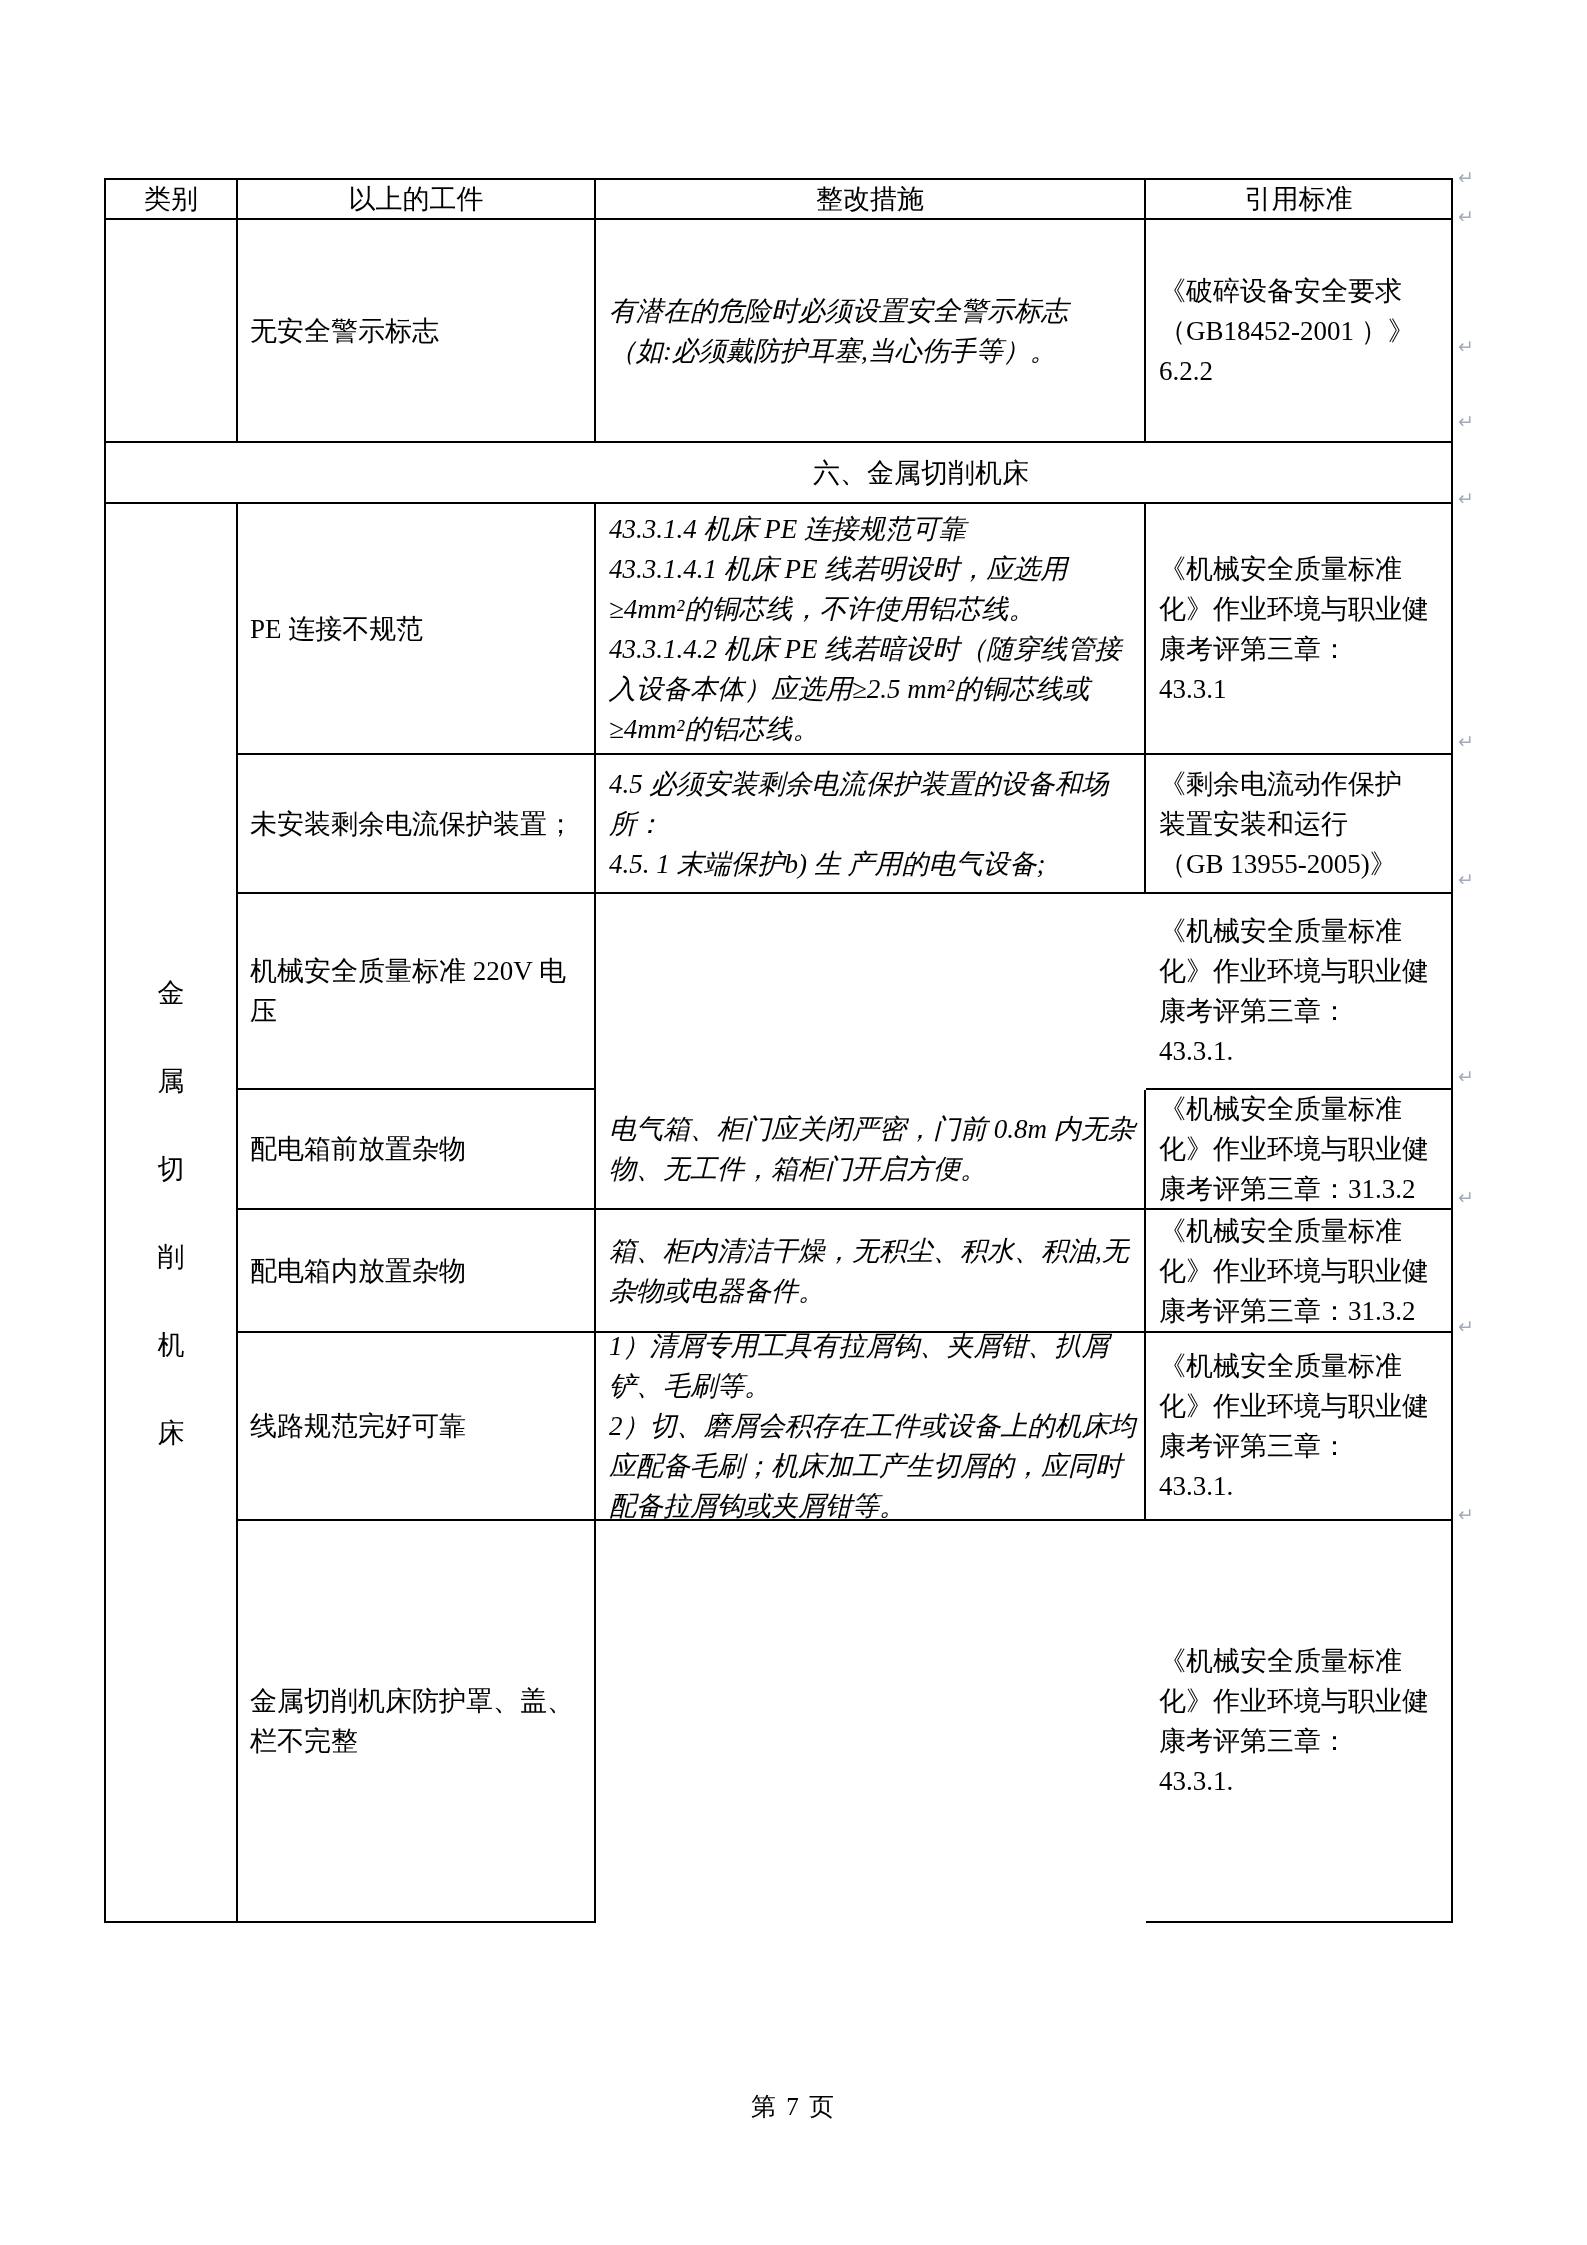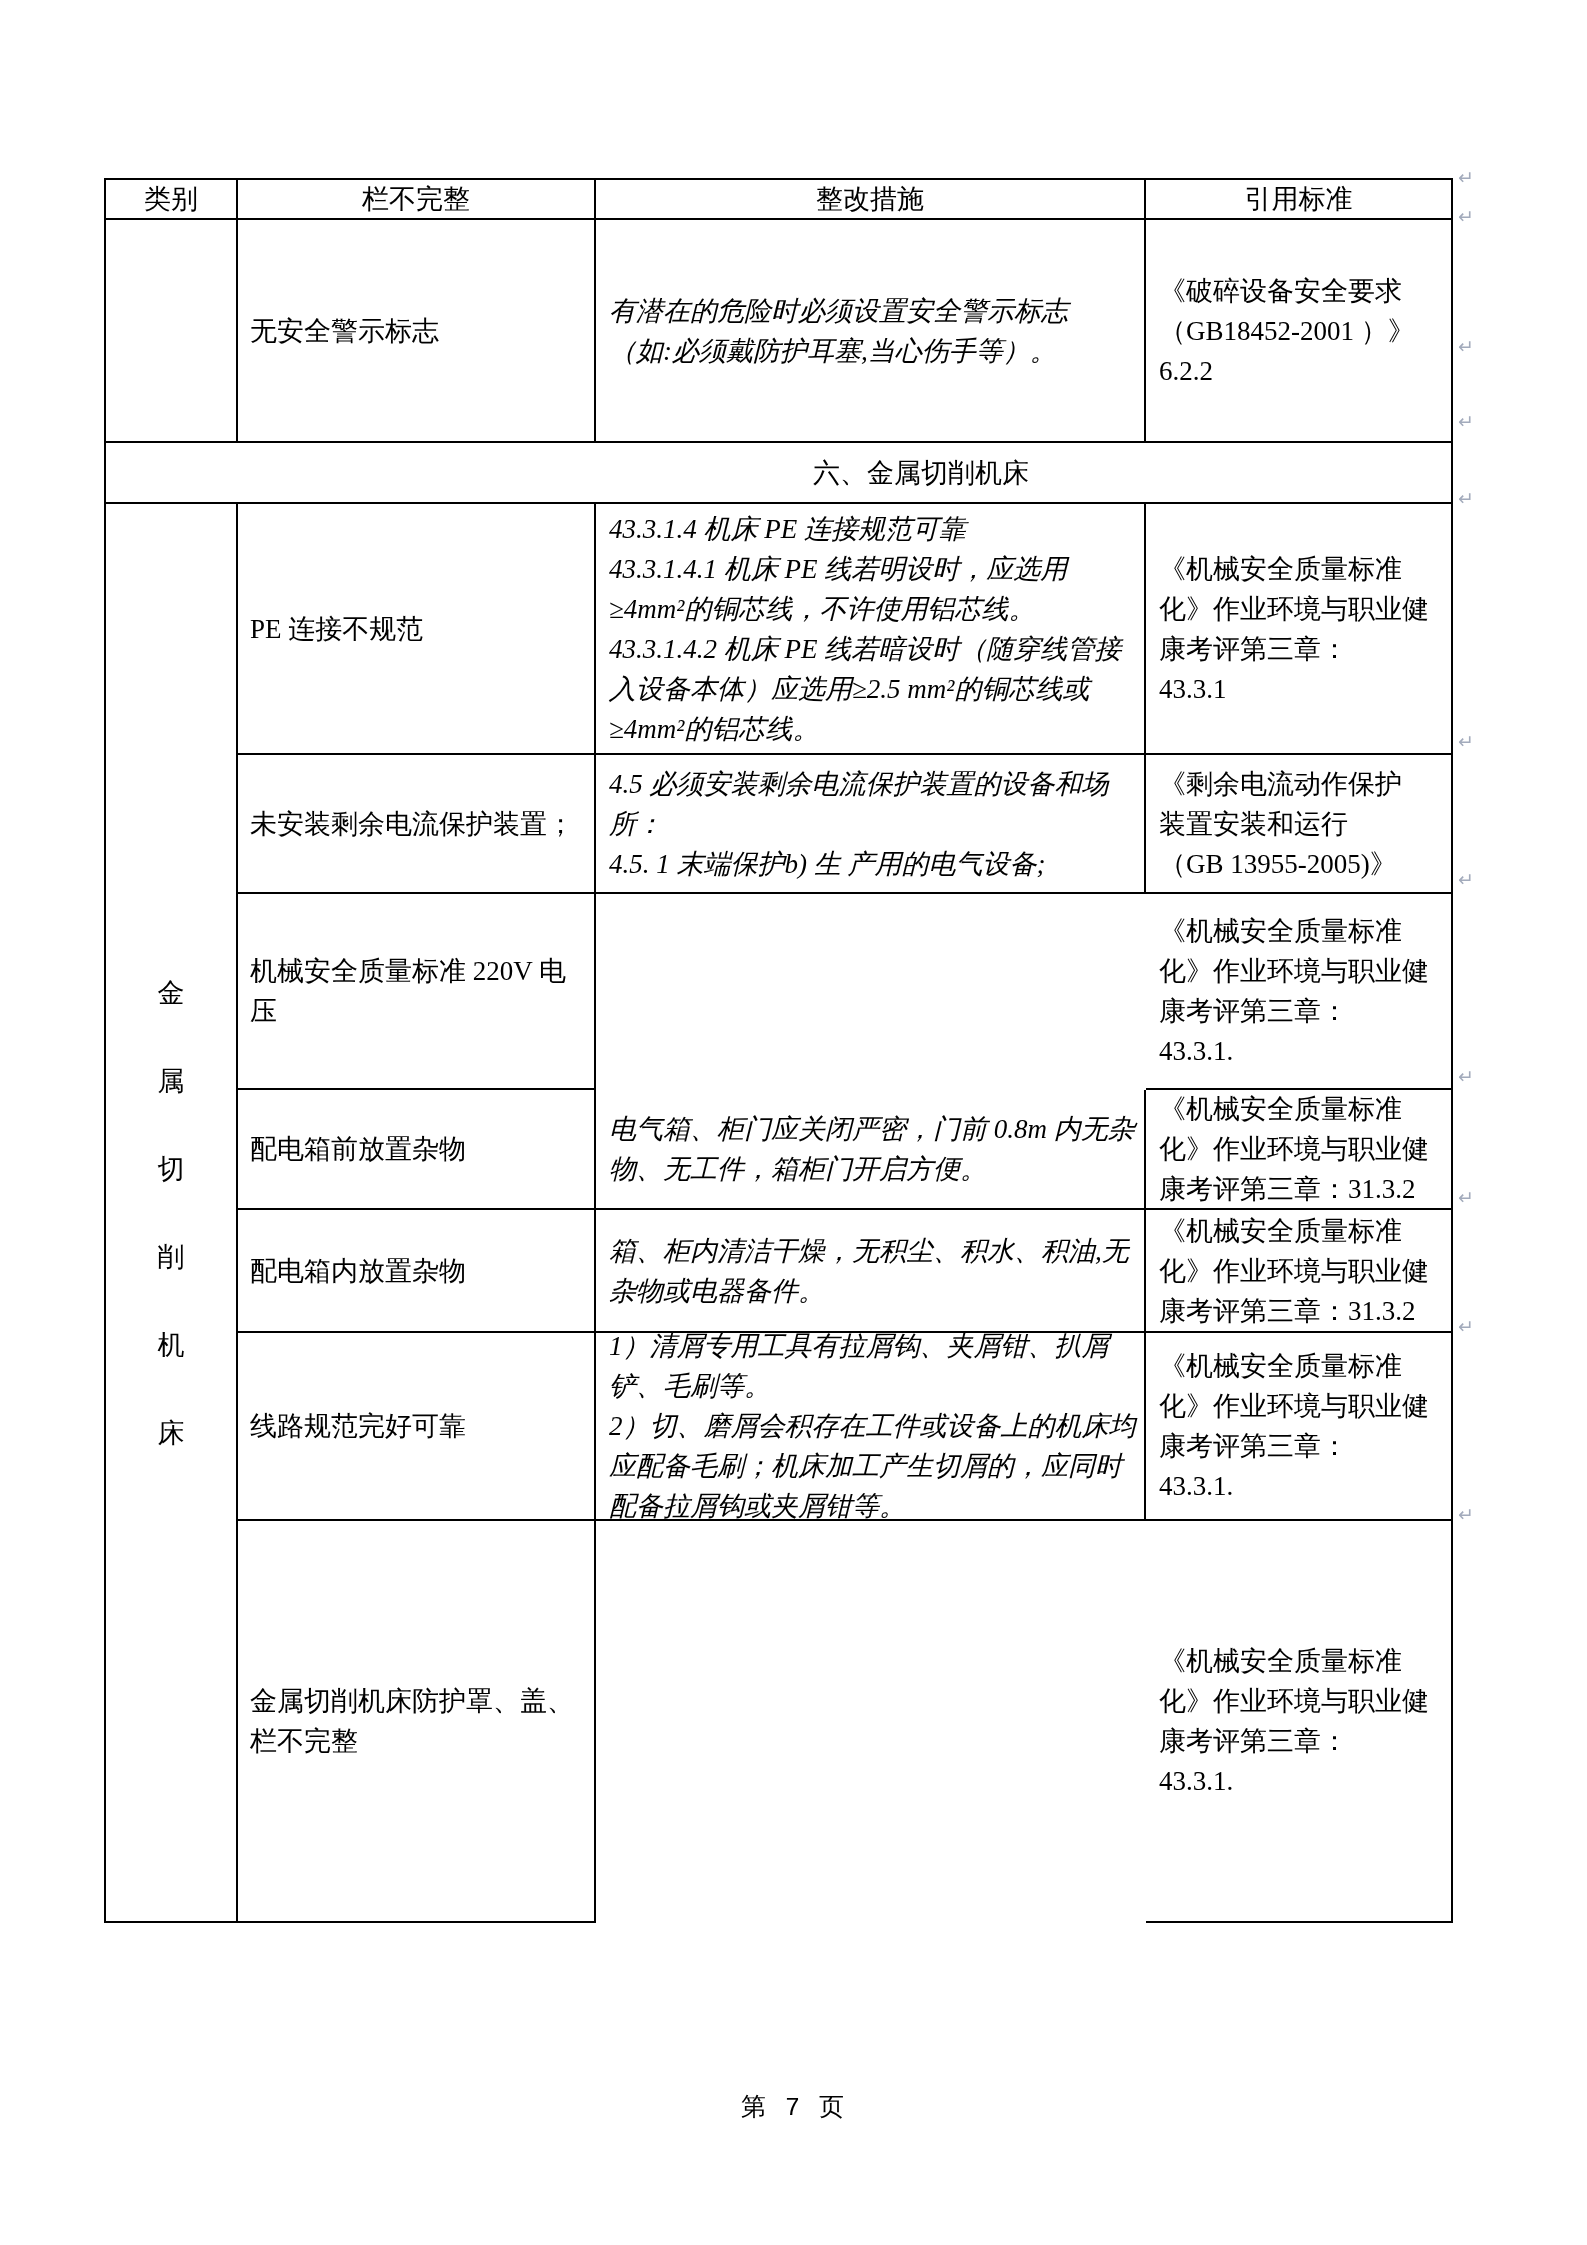--- a/index.html
+++ b/index.html
@@ -54,35 +54,34 @@
     font-size:19px;
     color:#a3abbc;
     line-height:19px;
   }
   .footer{
     position:absolute;
     left:0;top:2090px;width:100%;
     text-align:center;
     font-size:25px;
     letter-spacing:2px;
-    font-family:Liberation Mono, monospace;
   }
 </style>
 </head>
 <body>
 
 <div class="page">
 
   <div class="doc-table">
 
     <div class="c hd" style="grid-area:1/1/2/2">
       <div class="txt">类别</div>
     </div>
     <div class="c hd" style="grid-area:1/2/2/3">
-      <div class="txt">栏不完整</div>
+      <div class="txt">以上的工件</div>
     </div>
     <div class="c hd" style="grid-area:1/3/2/4">
       <div class="txt">整改措施</div>
     </div>
     <div class="c hd" style="grid-area:1/4/2/5">
       <div class="txt">引用标准</div>
     </div>
 
     <div class="c" style="grid-area:2/1/3/2"></div>
     <div class="c hz" style="grid-area:2/2/3/3">

